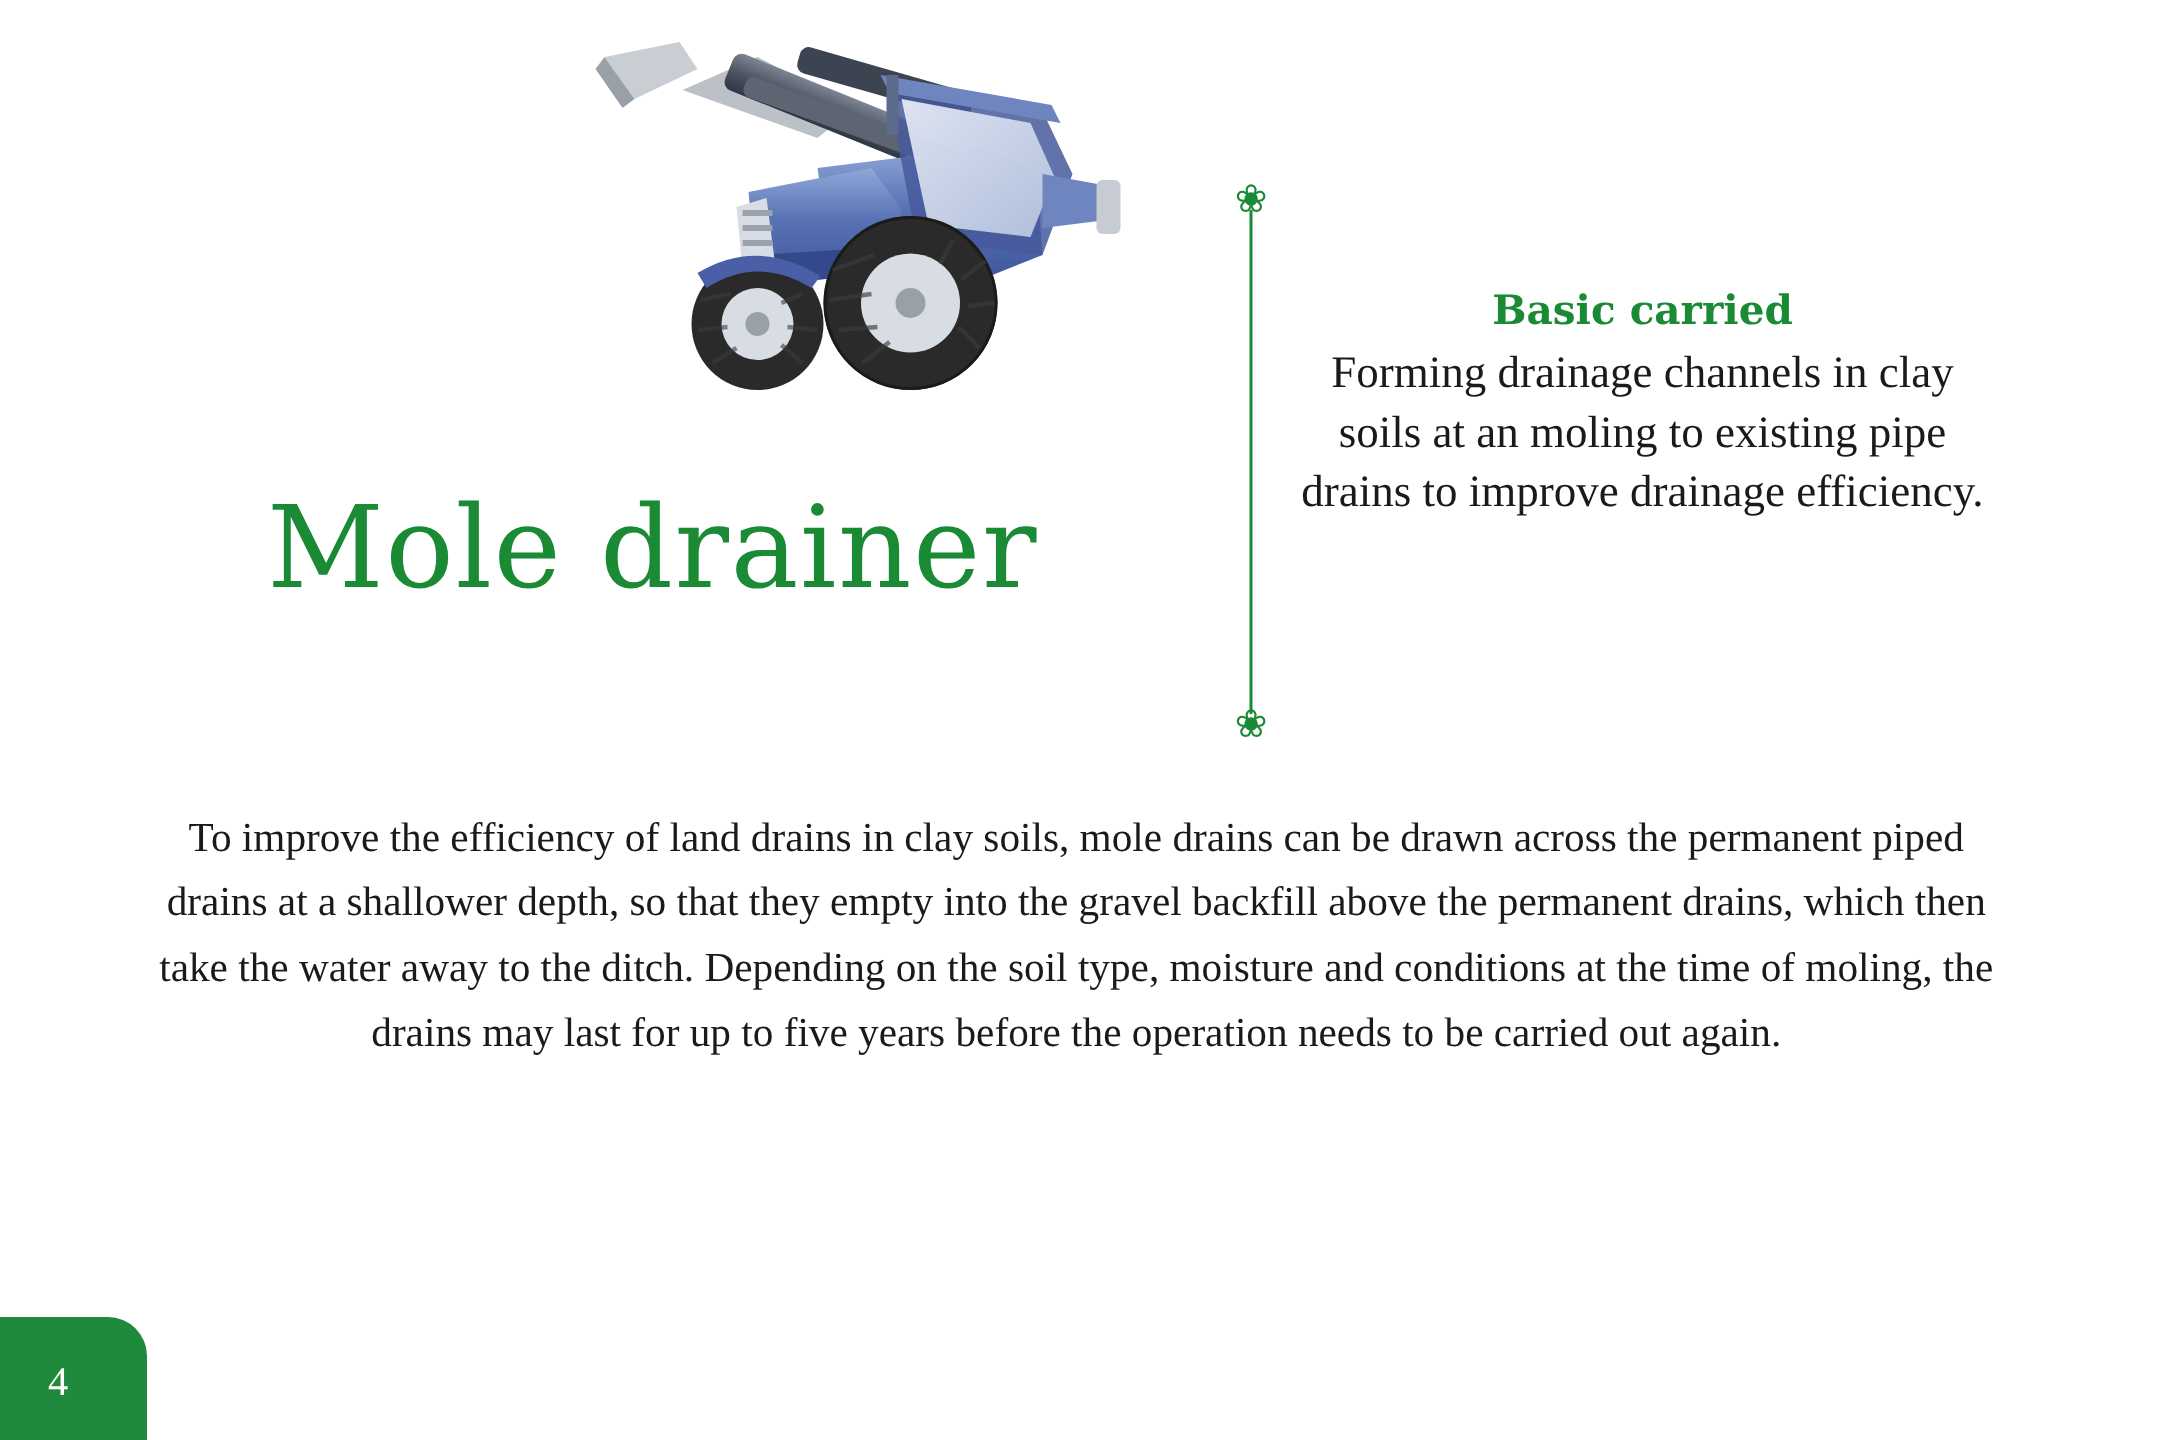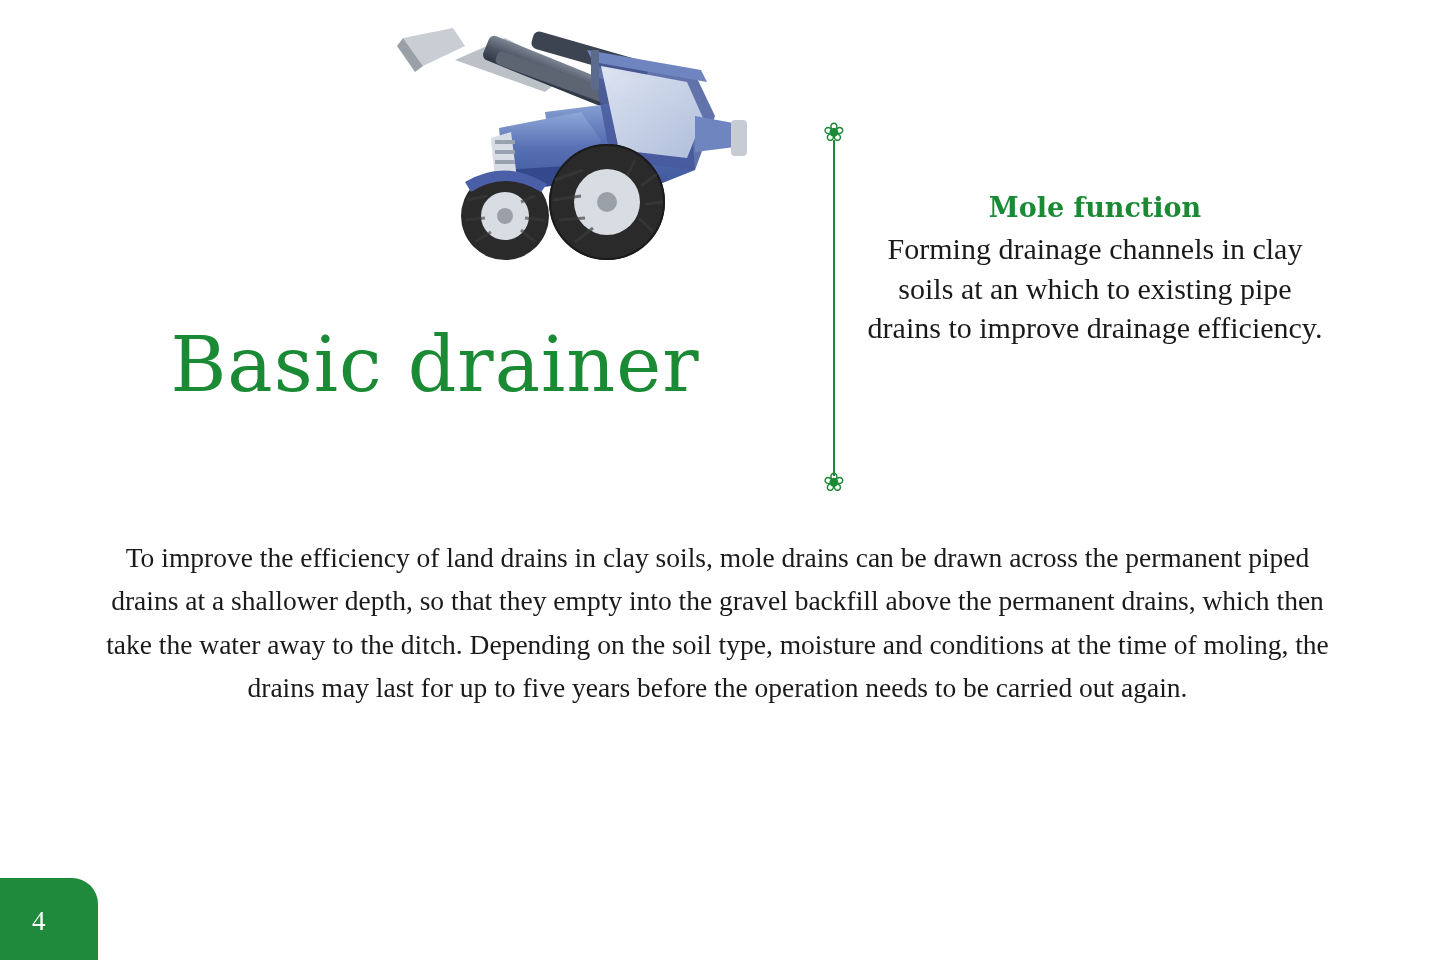--- a/index.html
+++ b/index.html
@@ -199,30 +199,30 @@
       <line x1="80" y1="222" x2="96" y2="212"></line>
       <line x1="140" y1="176" x2="126" y2="182"></line>
       <line x1="150" y1="200" x2="130" y2="198"></line>
       <line x1="140" y1="222" x2="126" y2="210"></line>
     </g>
 
     <path d="M70 162 Q110 138 152 164 L146 172 Q110 150 76 172 Z" fill="#4a5fa8"></path>
   </svg>
 </div>
 
-<div class="title">Basic drainer</div>
+<div class="title">Mole drainer</div>
 
 <div class="divider">
   <div class="orn top">❀</div>
   <div class="rule"></div>
   <div class="orn bottom">❀</div>
 </div>
 
 <div class="bf">
-  <div class="bf-title">Mole function</div>
-  <div class="bf-body">Forming drainage channels in clay soils at an which to existing pipe drains to improve drainage efficiency.</div>
+  <div class="bf-title">Basic carried</div>
+  <div class="bf-body">Forming drainage channels in clay soils at an moling to existing pipe drains to improve drainage efficiency.</div>
 </div>
 
 <div class="body-par">To improve the efficiency of land drains in clay soils, mole drains can be drawn across the permanent piped drains at a shallower depth, so that they empty into the gravel backfill above the permanent drains, which then take the water away to the ditch. Depending on the soil type, moisture and conditions at the time of moling, the drains may last for up to five years before the operation needs to be carried out again.</div>
 
 <div class="page-tab">
   <span>4</span>
 </div>
 
 </body></html>

